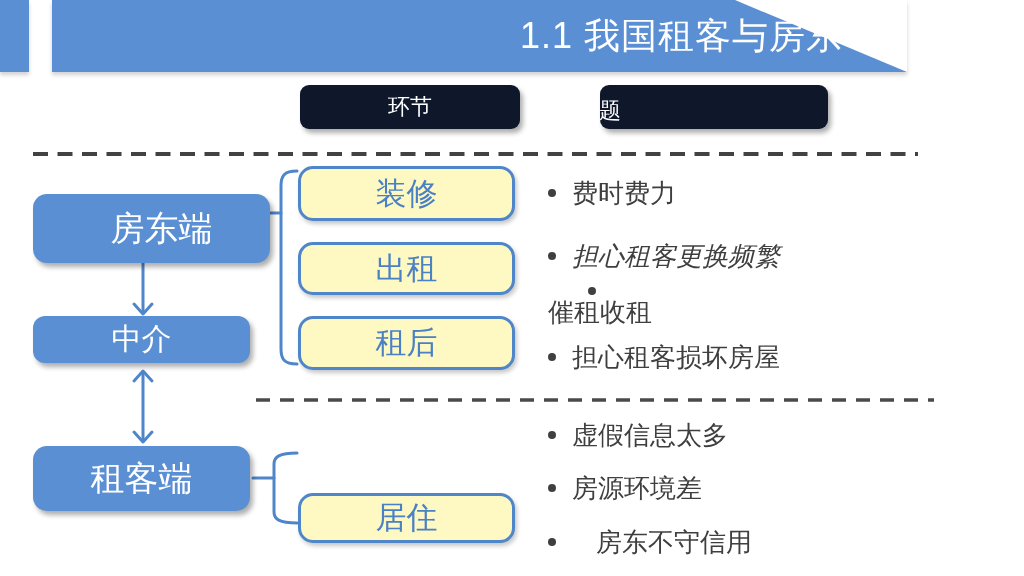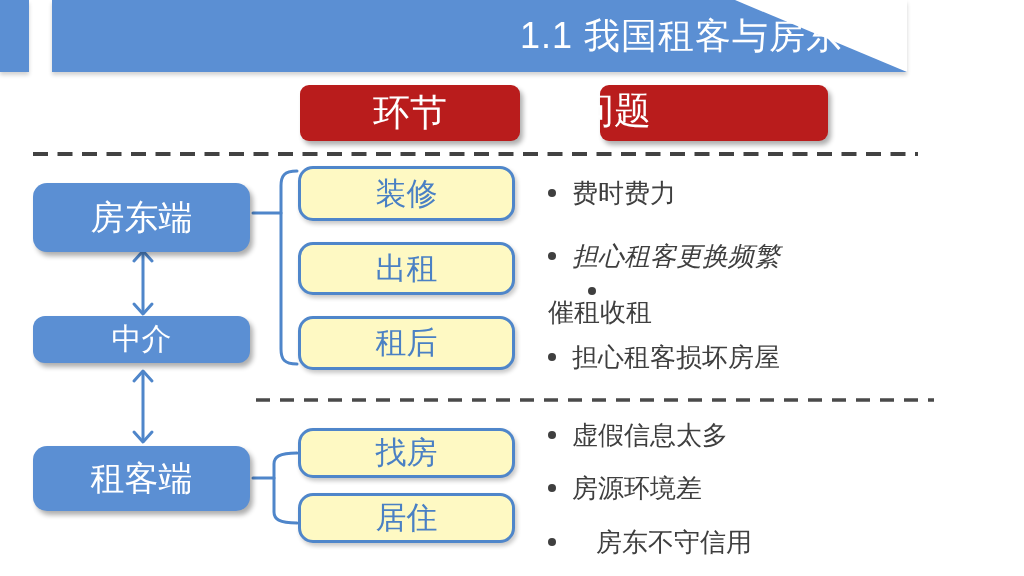--- a/index.html
+++ b/index.html
@@ -19,36 +19,36 @@
   .banner-title{
     position:absolute;left:468px;top:0;height:72px;line-height:72px;
     color:#ffffff;font-size:36px;white-space:nowrap;letter-spacing:1px;
   }
   .banner-cut{
     position:absolute;left:735px;top:0;width:172px;height:72px;background:#ffffff;
     clip-path:polygon(0 0,100% 0,100% 100%);z-index:2;
   }
   
   .hdr{
-    position:absolute;height:56px;background:#b91c1c;border-radius:9px;
+    position:absolute;height:44px;background:#0f172a;border-radius:9px;
     box-shadow:3px 4px 5px rgba(0,0,0,0.32);
-    color:#ffffff;font-size:37px;display:flex;align-items:center;justify-content:center;
+    color:#ffffff;font-size:22px;display:flex;align-items:center;justify-content:center;
   }
   .hdr-stage{left:300px;top:85px;width:220px;}
   .hdr-problem{left:600px;top:85px;width:228px;justify-content:flex-start;}
   .hdr-problem-label{
     position:absolute;left:-23px;top:0;height:52px;line-height:52px;white-space:nowrap;
   }
   
   .entity{
     position:absolute;left:33px;width:217px;background:#5b8fd3;border-radius:14px;
     box-shadow:3px 4px 5px rgba(0,0,0,0.32);
     color:#ffffff;font-size:34px;display:flex;align-items:center;justify-content:center;
   }
-  .entity-landlord{top:183px;height:69px;}
+  .entity-landlord{top:194px;height:69px;padding-left:20px;}
   .entity-agent{top:316px;height:47px;font-size:30px;border-radius:12px;}
   .entity-tenant{top:446px;height:65px;}
   
   .stage{
     position:absolute;left:298px;width:217px;background:#fef9c3;
     border:3px solid #4f86ca;border-radius:15px;box-sizing:border-box;
     box-shadow:2px 3px 4px rgba(0,0,0,0.22);
     color:#4a80c4;font-size:31px;display:flex;align-items:center;justify-content:center;
   }
   .stage-1{top:166px;height:55px;}
@@ -128,23 +128,20 @@
   <div class="stage stage-1">
     <span>装修</span>
   </div>
   <div class="stage stage-2">
     <span>出租</span>
   </div>
   <div class="stage stage-3">
     <span>租后</span>
   </div>
 
-  <div class="stage stage-4">
-    <span>找房</span>
-  </div>
   <div class="stage stage-5">
     <span>居住</span>
   </div>
 
   <div class="bullet-row b1">
     <span class="bullet-dot"></span>
     <span>费时费力</span>
   </div>
   <div class="bullet-row b2">
     <span class="bullet-dot"></span>

